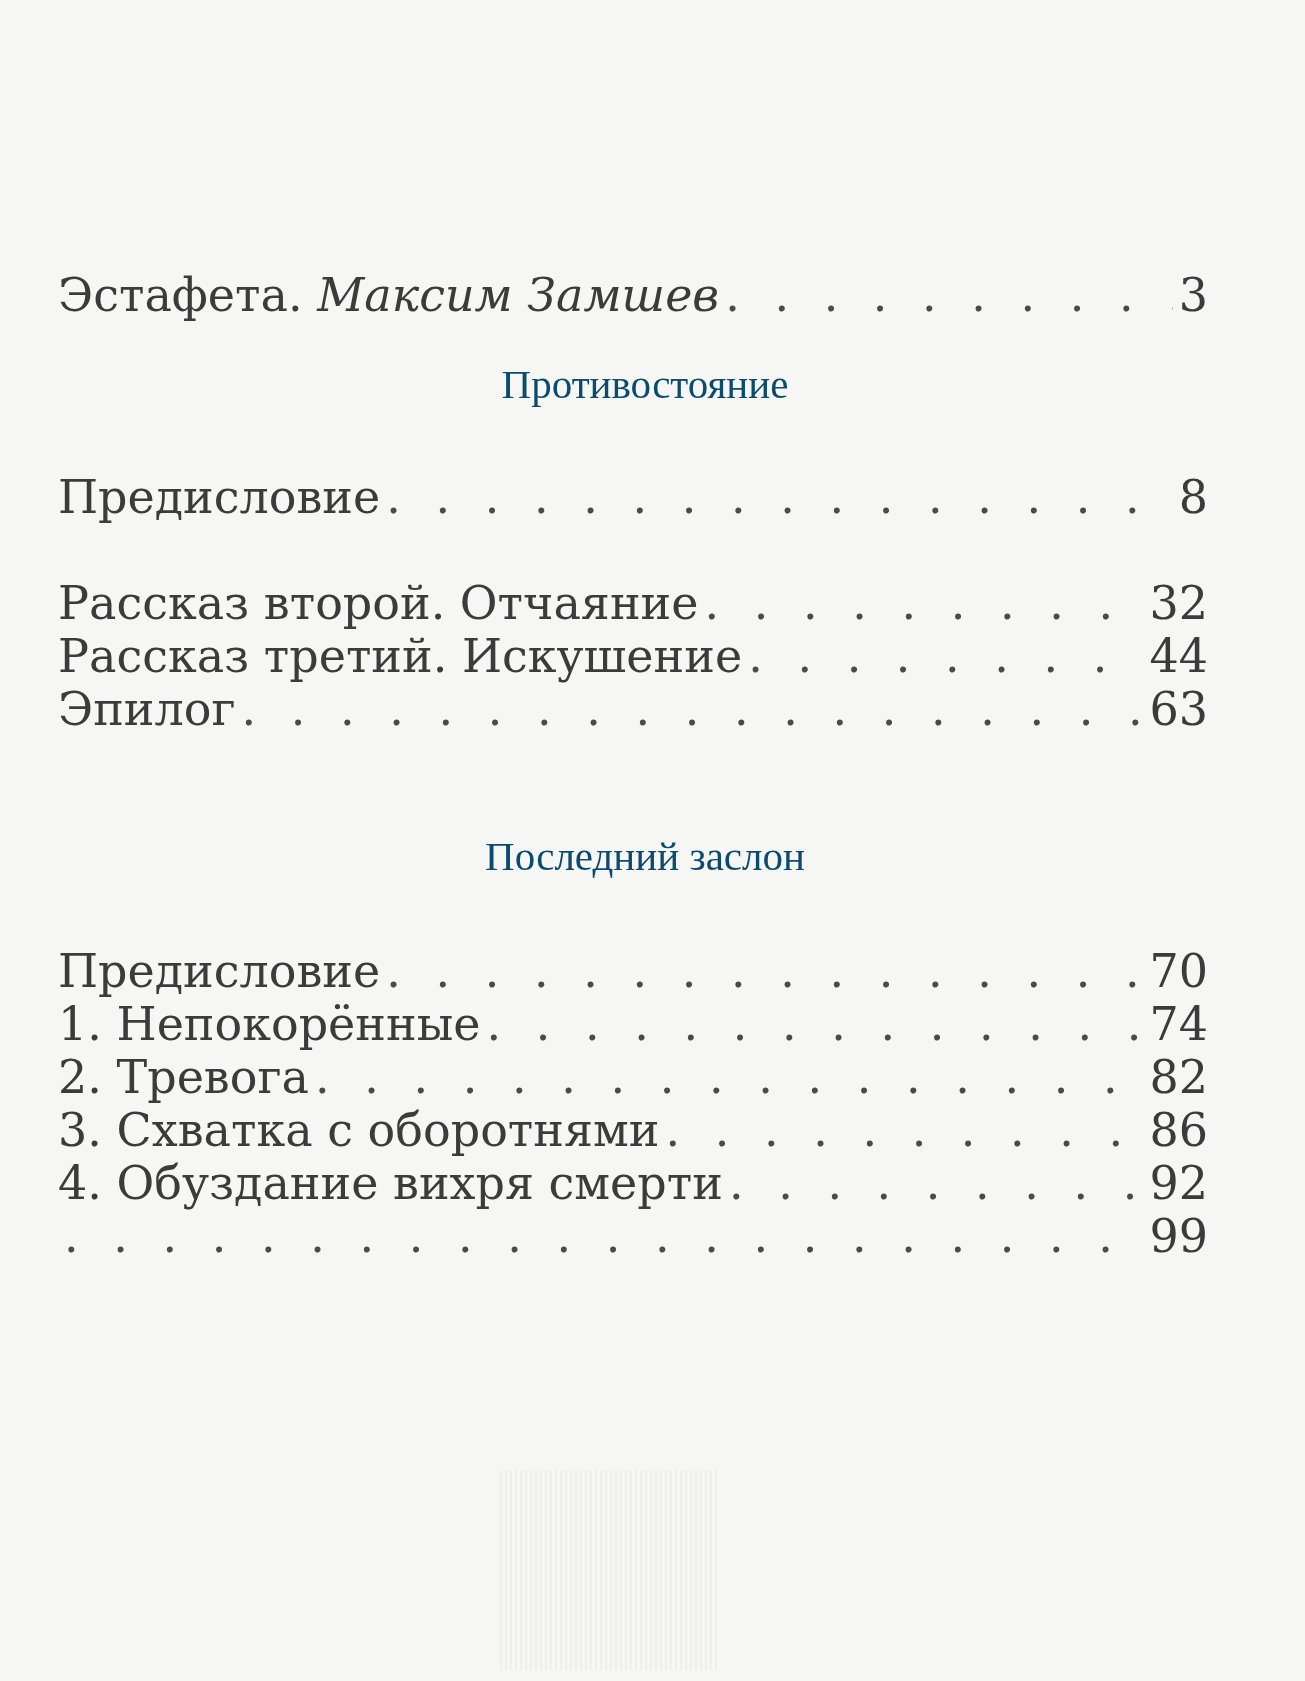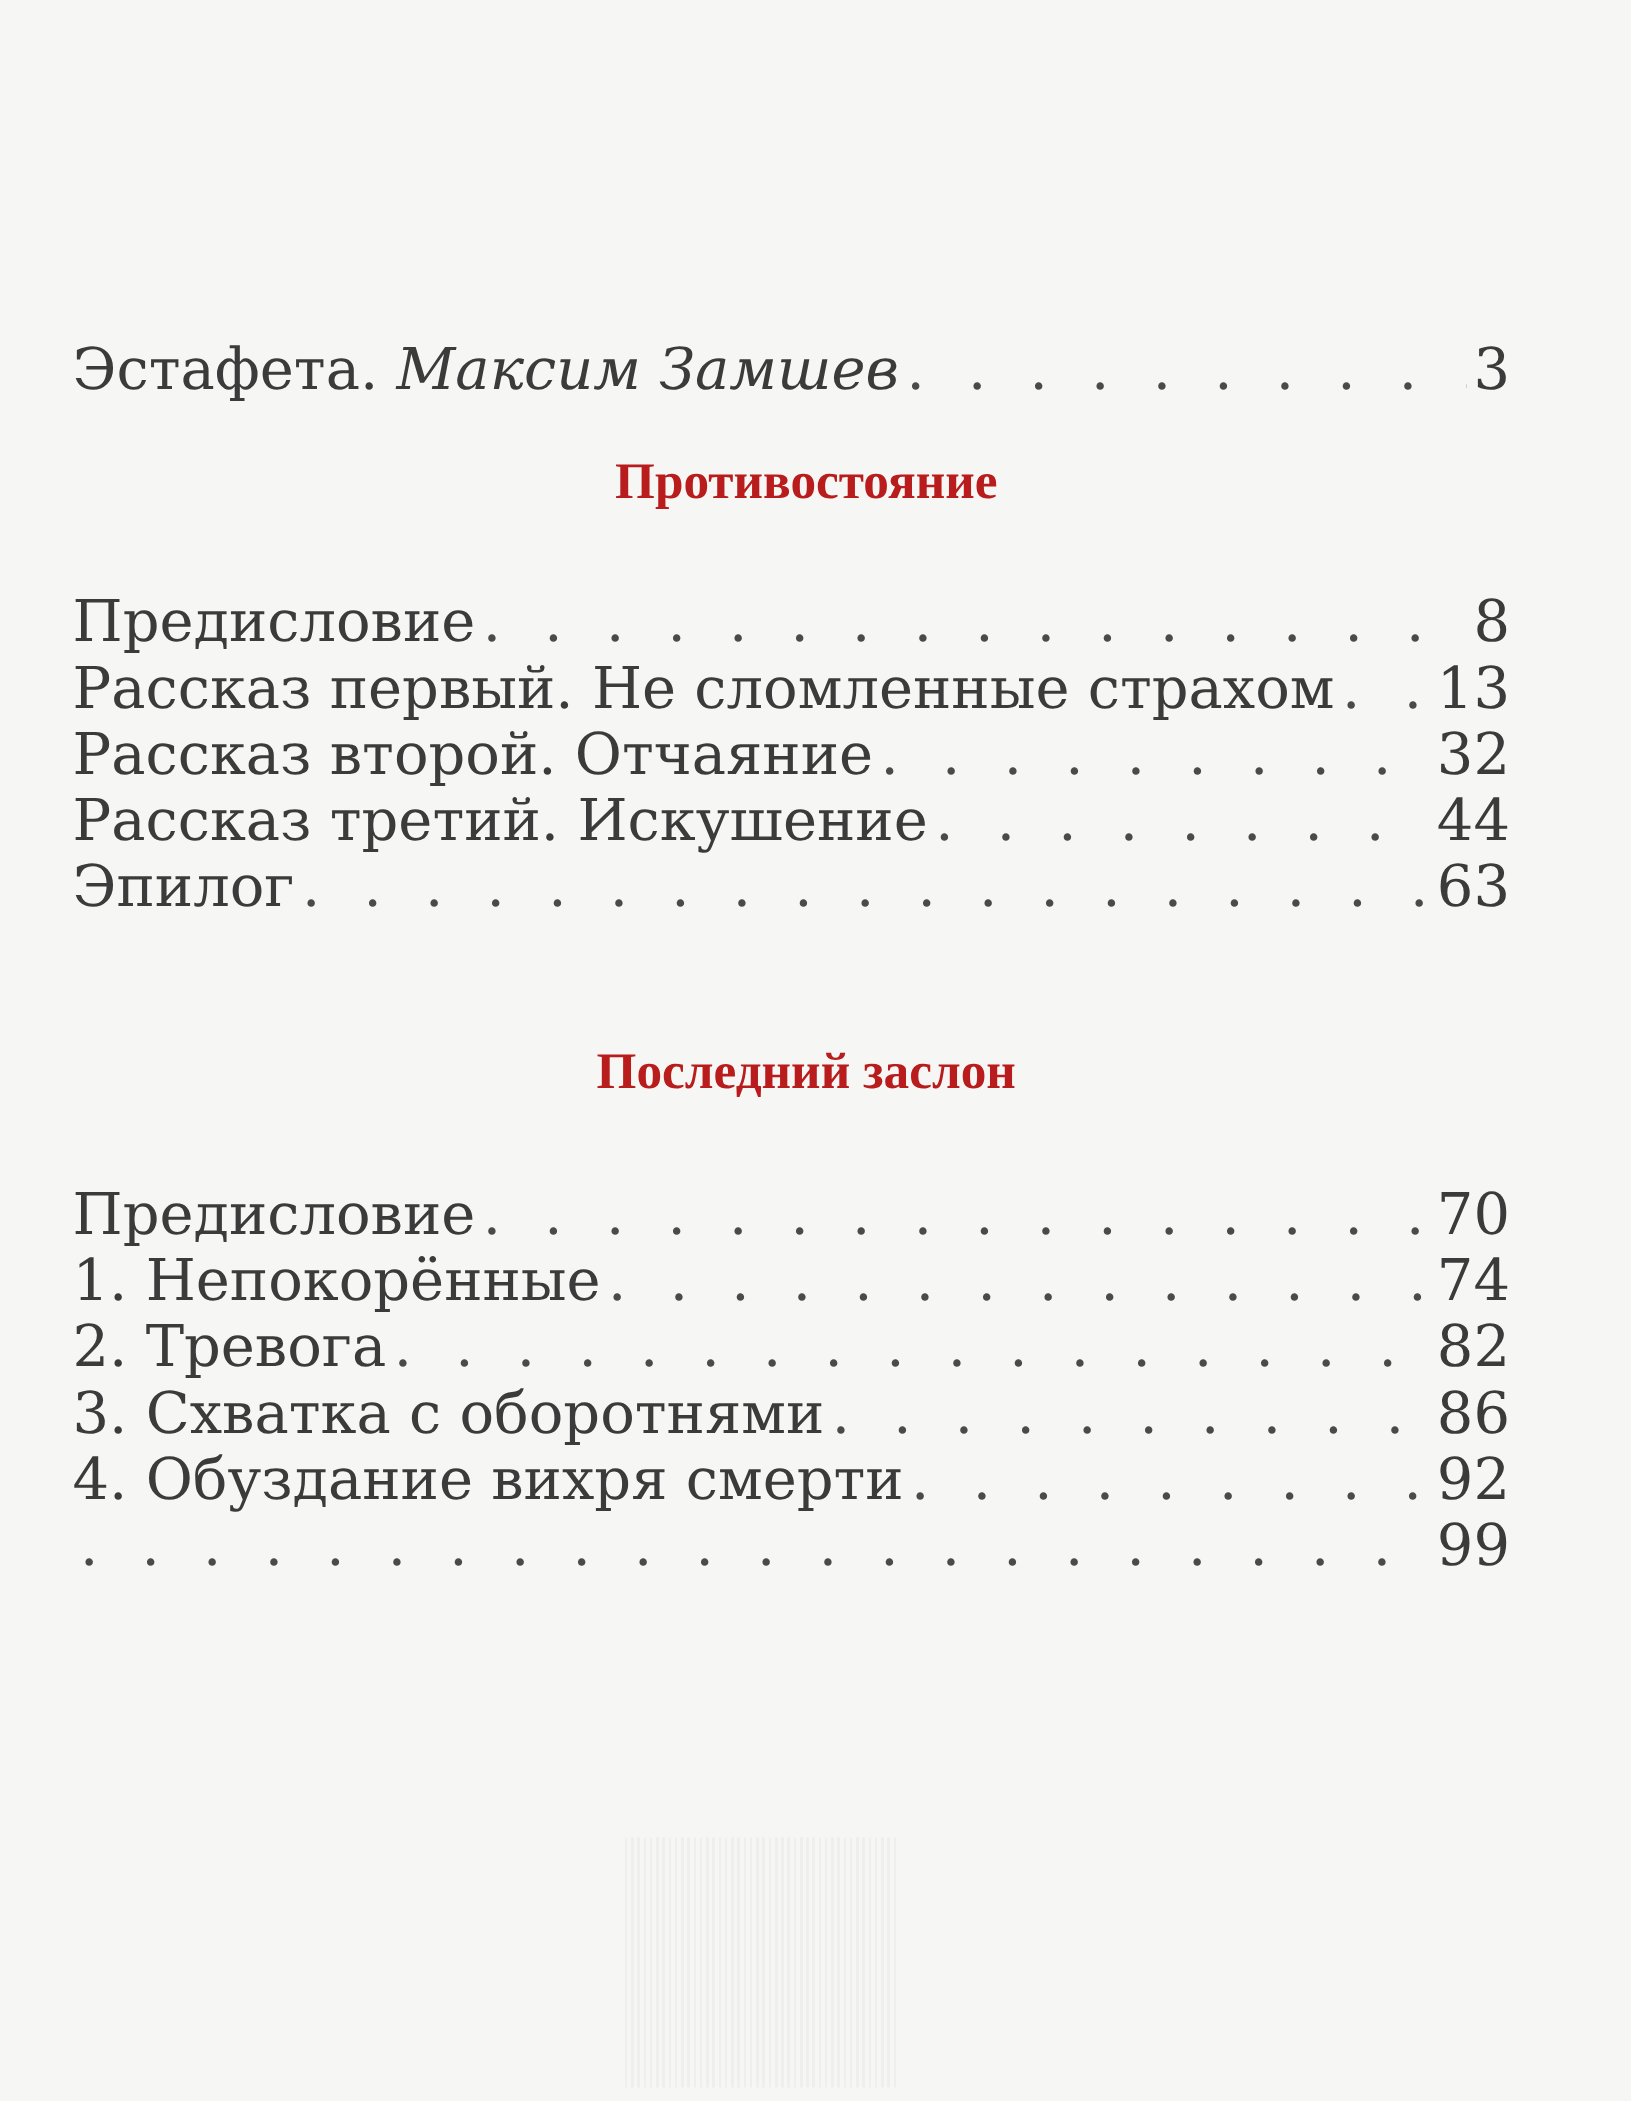--- a/index.html
+++ b/index.html
@@ -40,23 +40,23 @@
       font-size: 44px;
       letter-spacing: 1px;
       color: #3a3a3a;
     }
     .section-heading {
       position: absolute;
       left: 0;
       width: 1290px;
       text-align: center;
       font-family: "Liberation Serif", "DejaVu Serif", serif;
-      font-weight: bold;
+      font-weight: normal;
       font-size: 41px;
-      color: #b91c1c;
+      color: #0c4a6e;
     }
     .toc-row {
       position: absolute;
       left: 58px;
       width: 1150px;
       height: 56px;
       display: flex;
       align-items: baseline;
       font-family: "DejaVu Serif", serif;
       font-size: 46px;
@@ -93,25 +93,20 @@
     <span class="dots"></span>
     <span class="page-num">3</span>
   </div>
 
   <div class="section-heading" style="top:360px;">Противостояние</div>
 
   <div class="toc-row" style="top:470px;">
     <span class="label">Предисловие</span>
     <span class="dots"></span>
     <span class="page-num">8</span>
-  </div>
-  <div class="toc-row" style="top:523px;">
-    <span class="label">Рассказ первый. Не сломленные страхом</span>
-    <span class="dots"></span>
-    <span class="page-num">13</span>
   </div>
   <div class="toc-row" style="top:576px;">
     <span class="label">Рассказ второй. Отчаяние</span>
     <span class="dots"></span>
     <span class="page-num">32</span>
   </div>
   <div class="toc-row" style="top:629px;">
     <span class="label">Рассказ третий. Искушение</span>
     <span class="dots"></span>
     <span class="page-num">44</span>

